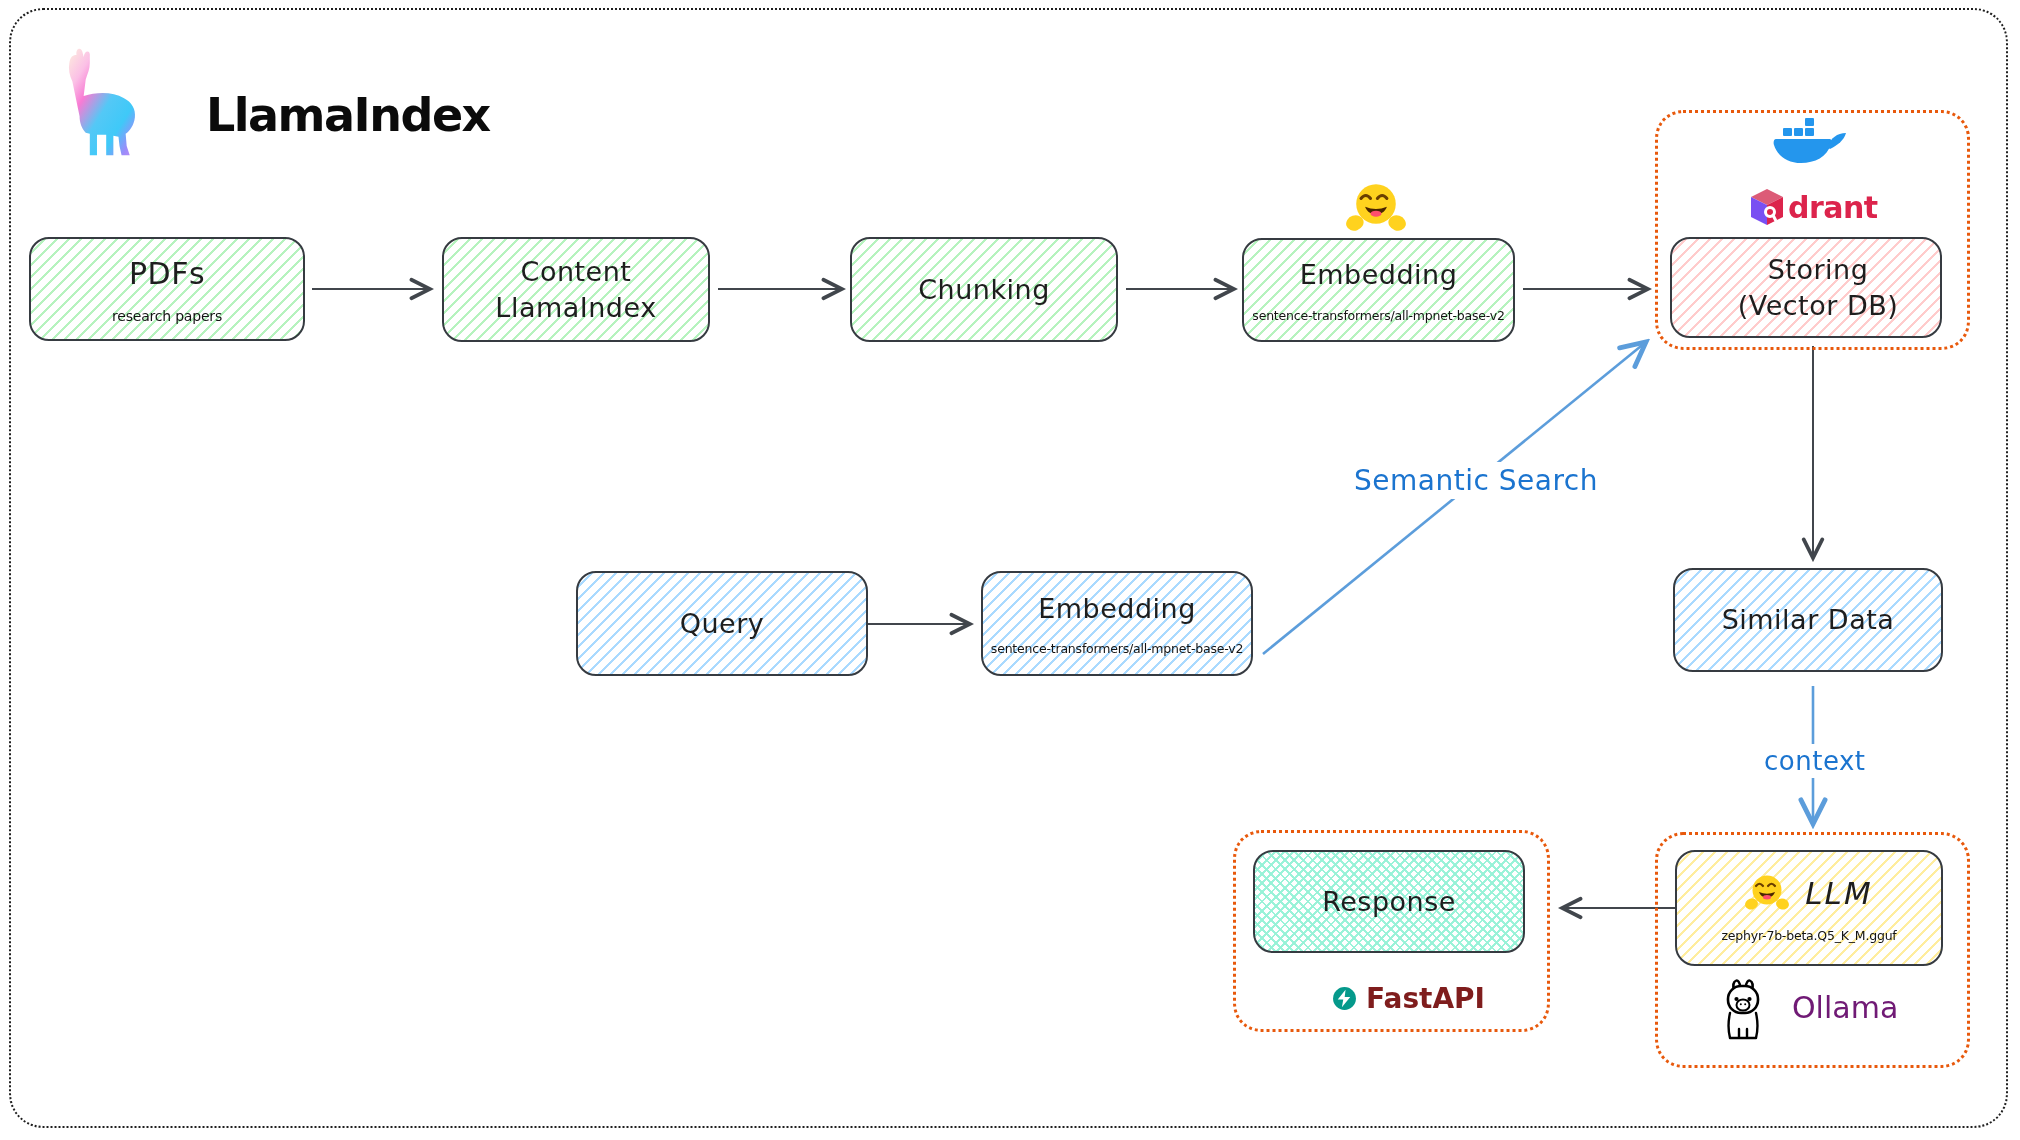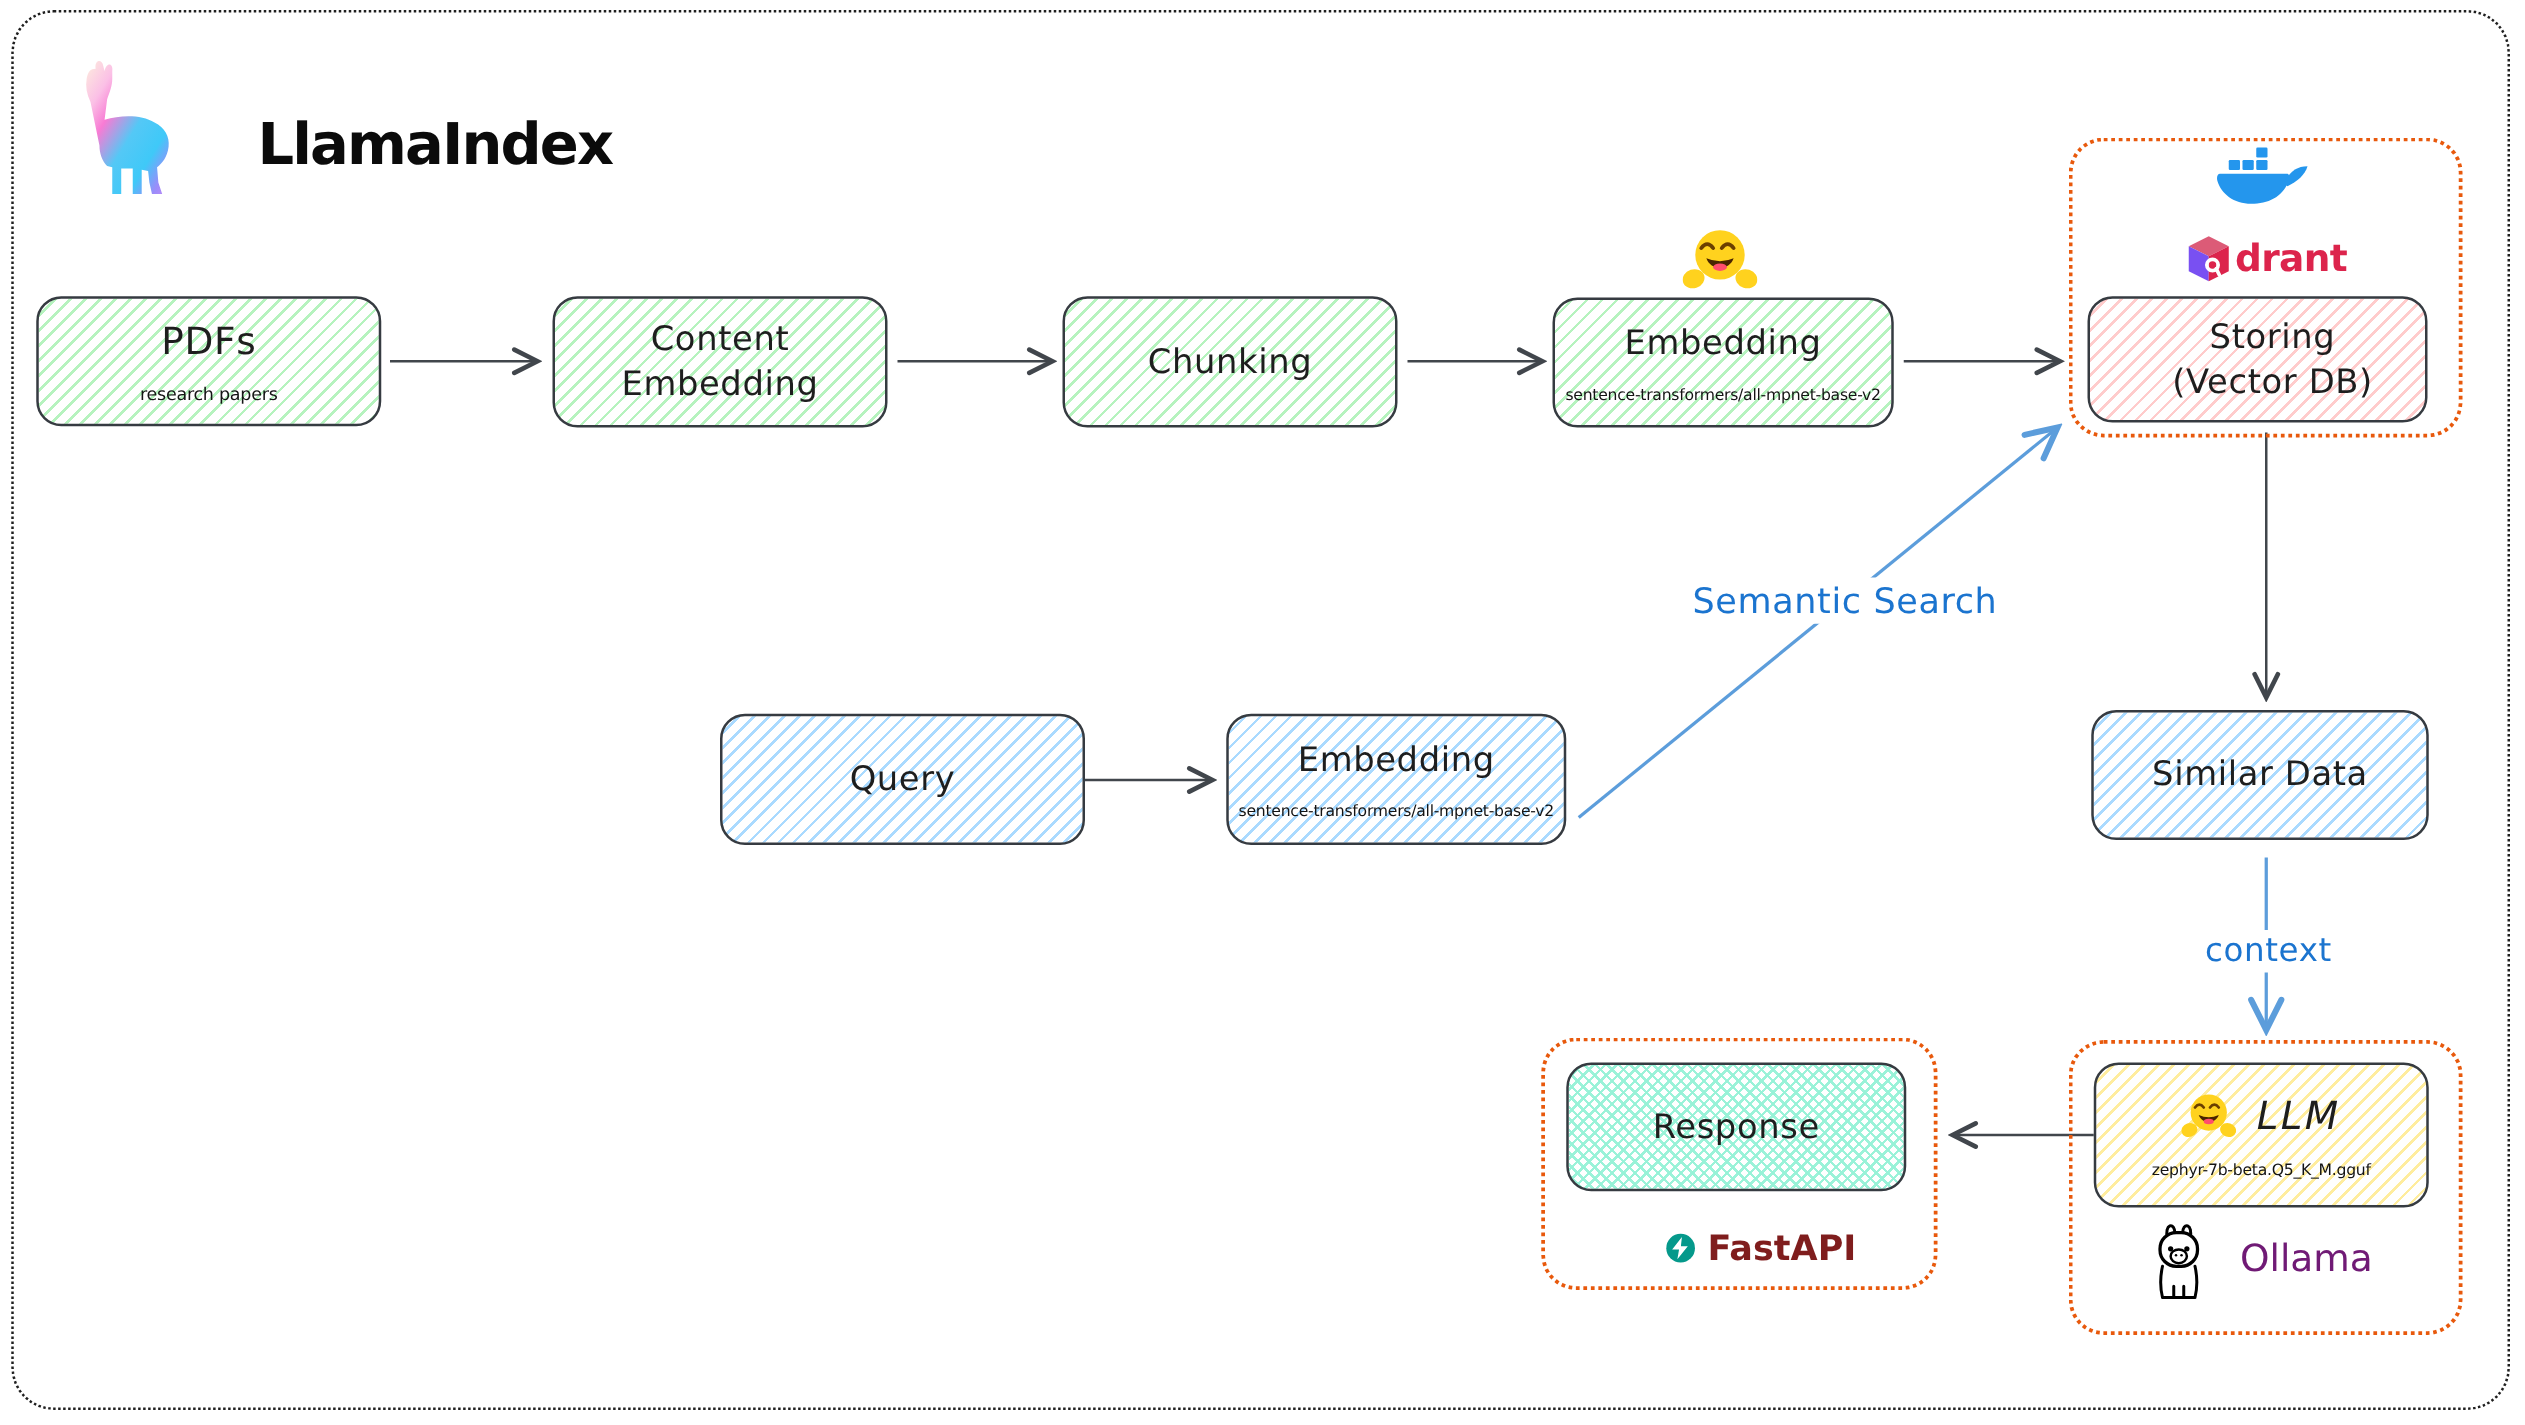--- a/index.html
+++ b/index.html
@@ -84,21 +84,21 @@
     <path d="M1813,686 L1813,824" stroke="#5c9ddb" stroke-width="2.6" fill="none" marker-end="url(#ah-blue)"></path>
   </svg>
 
   <div class="node hatch-green" style="left:29px;top:237px;width:276px;height:104px;">
     <div class="title" style="font-size:30px;">PDFs</div>
     <div class="subtitle" style="font-size:14px;">research papers</div>
   </div>
 
   <div class="node hatch-green" style="left:442px;top:237px;width:268px;height:105px;">
     <div class="title">Content
-Embedding</div>
+LlamaIndex</div>
   </div>
 
   <div class="node hatch-green" style="left:850px;top:237px;width:268px;height:105px;">
     <div class="title">Chunking</div>
   </div>
 
   <svg style="position:absolute;left:1346px;top:180px;z-index:3;" width="60" height="56" viewBox="0 0 44 40">
     <circle cx="22" cy="17" r="14.5" fill="#ffd21e"></circle>
     <path d="M15,13 q3.5,-4.5 7,0" transform="translate(-4,0)" stroke="#6b3f00" stroke-width="2.2" fill="none" stroke-linecap="round"></path>
     <path d="M15,13 q3.5,-4.5 7,0" transform="translate(8,0)" stroke="#6b3f00" stroke-width="2.2" fill="none" stroke-linecap="round"></path>

